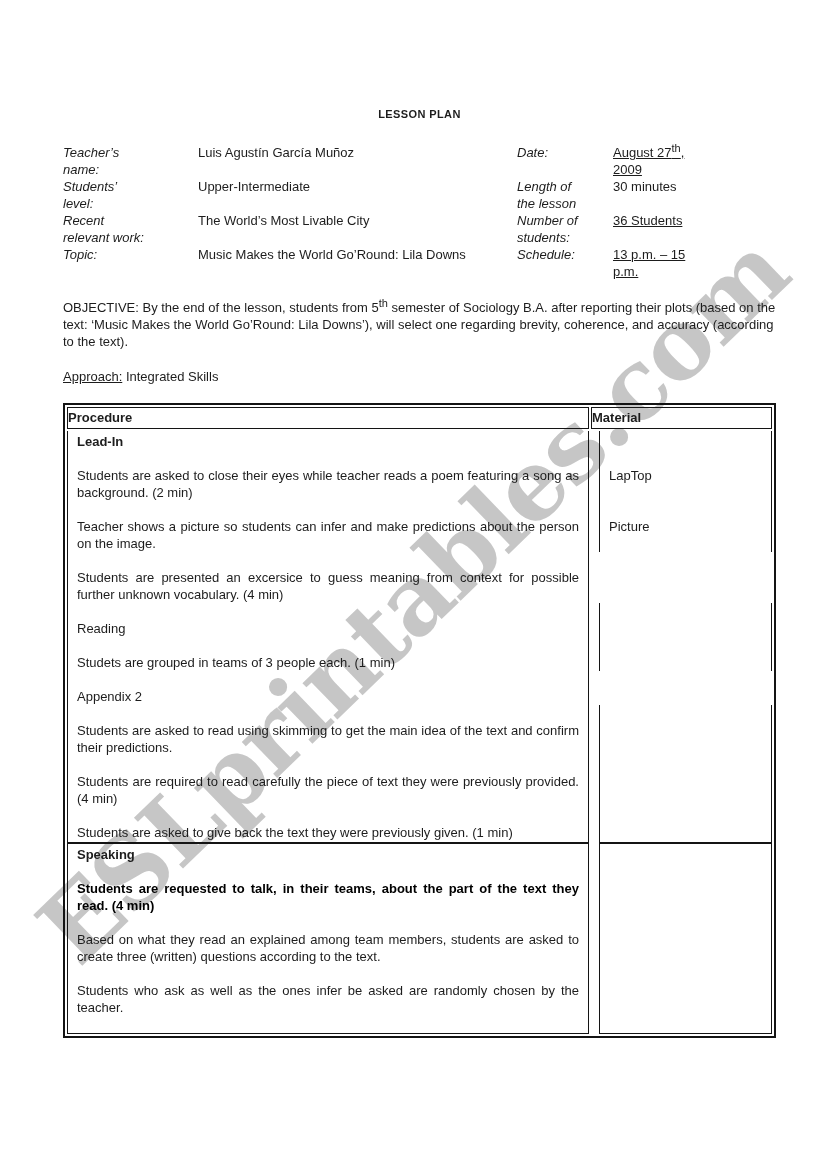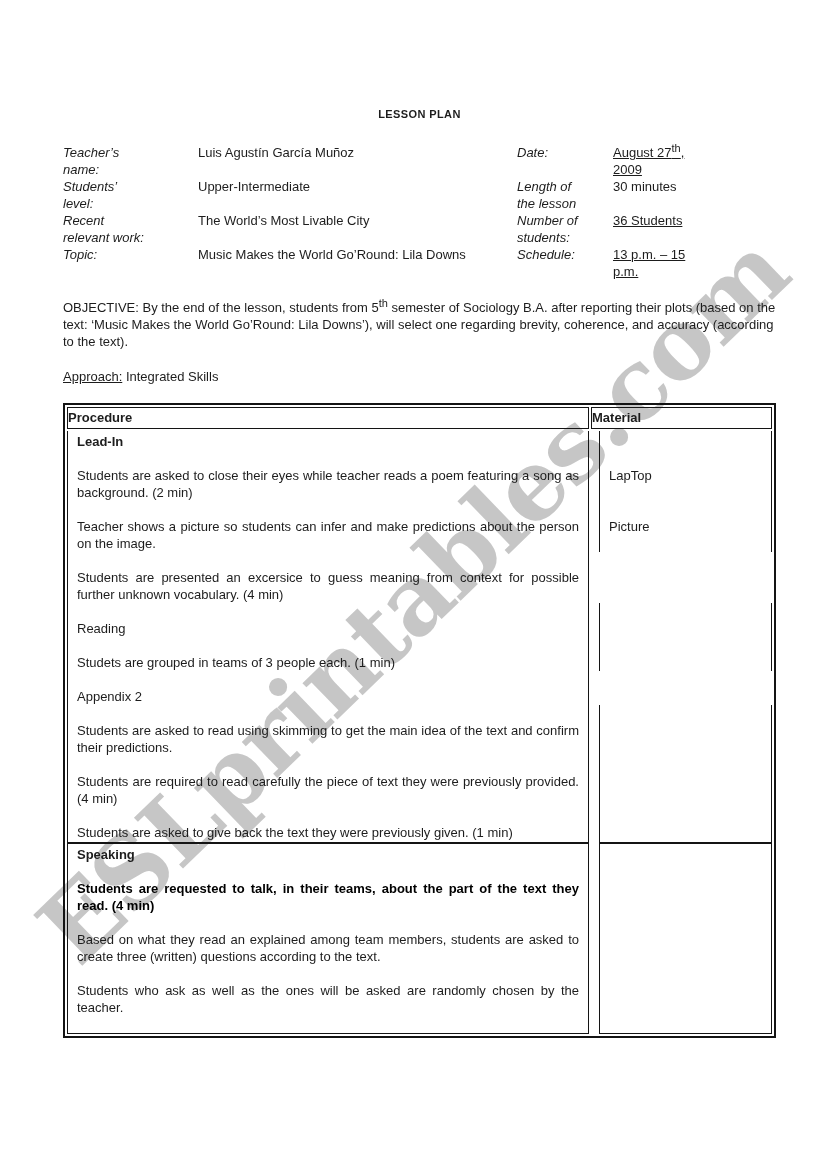--- a/index.html
+++ b/index.html
@@ -196,21 +196,21 @@
         <div class="trow gap">
           <div class="pc">
               <p>Based on what they read an explained among team members, students are asked to create three (written) questions according to the text.</p>
             </div>
           <div class="mc">
               <p></p>
             </div>
         </div>
         <div class="trow gap last">
           <div class="pc">
-              <p>Students who ask as well as the ones will be asked are randomly chosen by the teacher.</p>
+              <p>Students who ask as well as the ones infer be asked are randomly chosen by the teacher.</p>
             </div>
           <div class="mc">
               <p></p>
             </div>
         </div>
       </div>
 
     </div>
   </div>
 </div>

